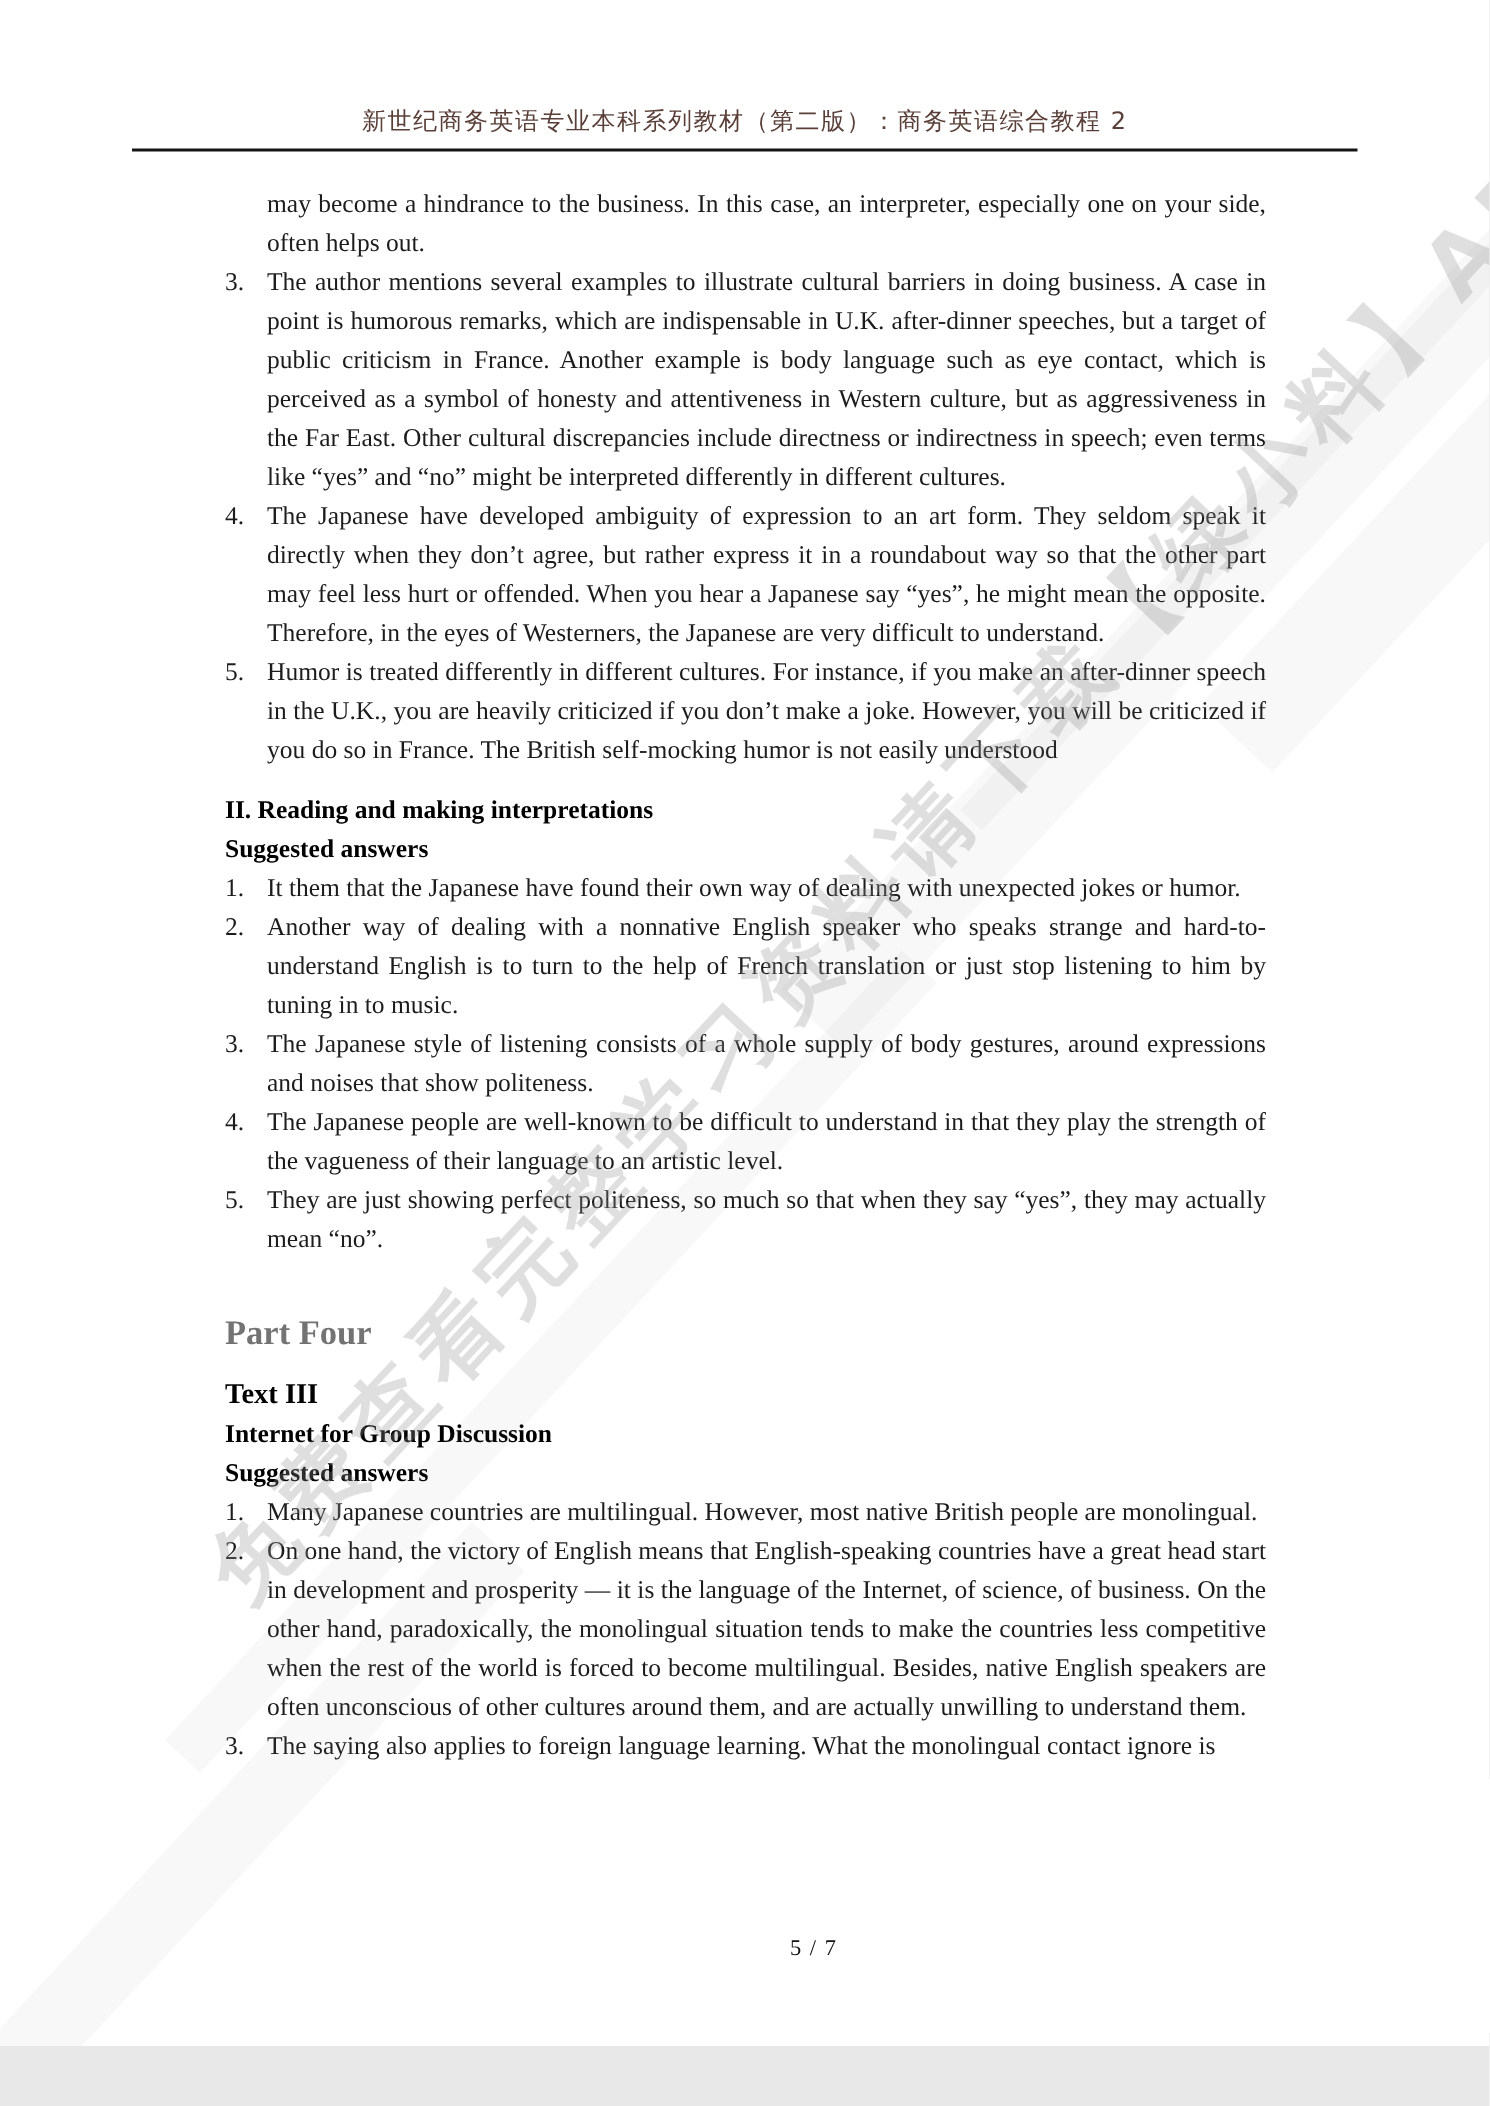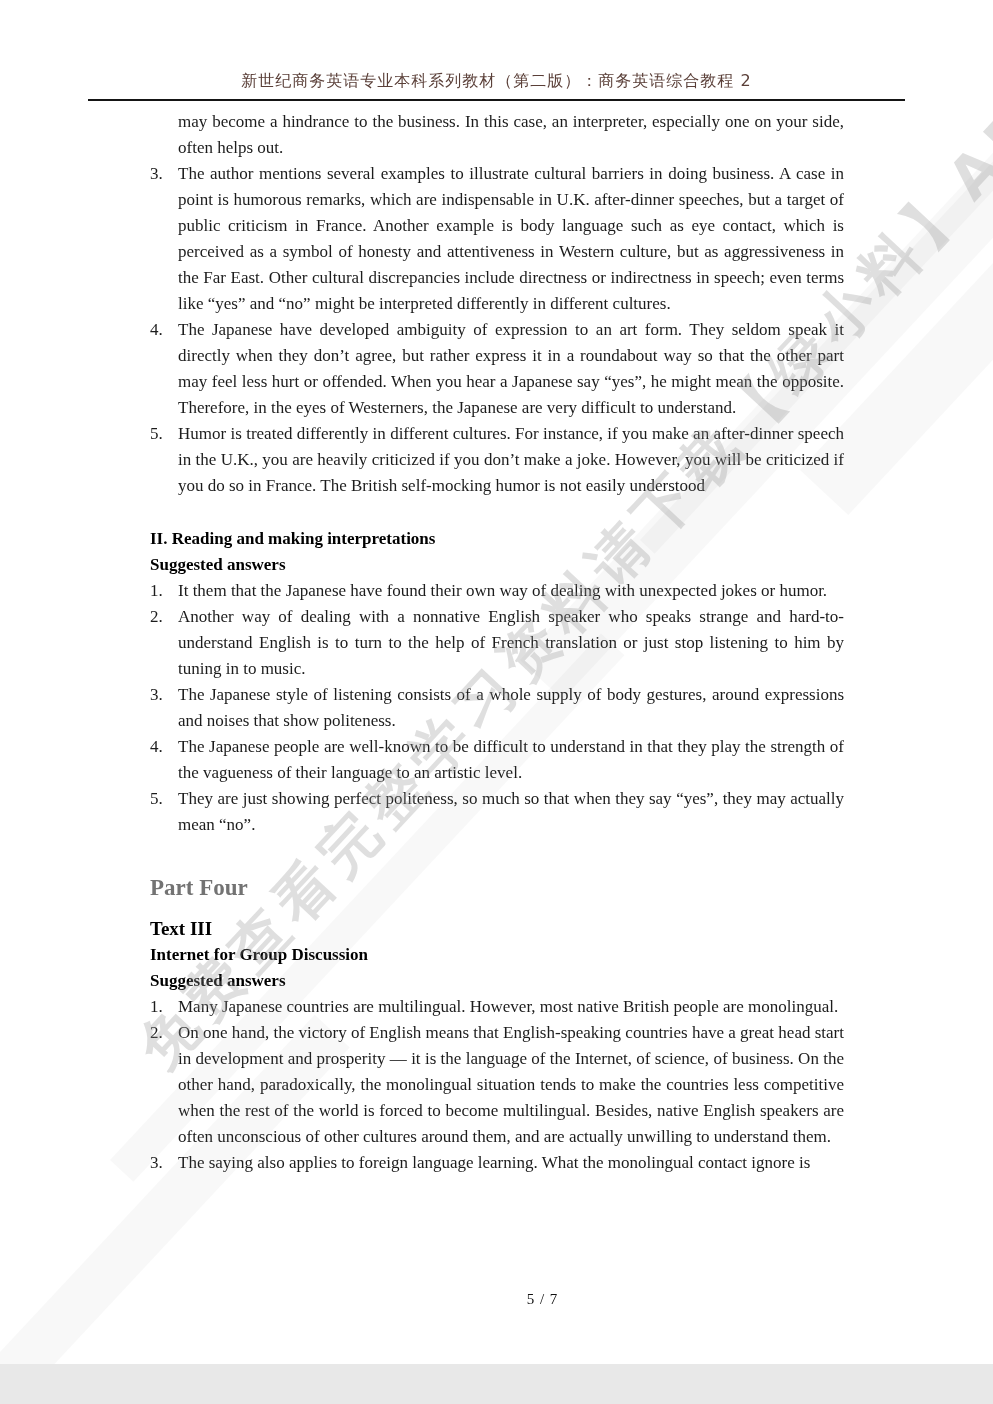--- a/index.html
+++ b/index.html
@@ -20,35 +20,35 @@
     font-size:16px;line-height:22px;
     letter-spacing:1px;
     color:#5a3f38;
   }
   .hdr-rule{
     position:absolute;top:99px;left:88px;width:817px;height:2px;
     background:#151515;
   }
   
   .content{
-    position:absolute;top:109px;left:150px;width:694px;
+    position:absolute;top:123px;left:150px;width:694px;
     font-size:17px;line-height:26px;
     text-align:justify;
   }
   .item{position:relative;padding-left:28px;}
   .item .num{position:absolute;left:0;top:0;}
   .cont{padding-left:28px;}
   .h2{font-weight:bold;color:#000;}
   .h3{font-weight:bold;color:#000;font-size:19px;}
   .h1{
     font-weight:bold;color:#737373;
     font-size:23px;line-height:30px;
     margin-top:35px;margin-bottom:13px;
   }
-  .mt27{margin-top:27px;}
+  .mt27{margin-top:14px;}
   
   .footer{
     position:absolute;top:1291px;left:0;width:100%;
     text-align:center;font-size:15px;letter-spacing:1px;color:#111;margin-left:46px;
   }
   
   .wm-layer{position:absolute;inset:0;pointer-events:none;}
   .wm-text{
     position:absolute;left:150px;top:1020px;
     transform:rotate(-47deg);transform-origin:0 50%;

